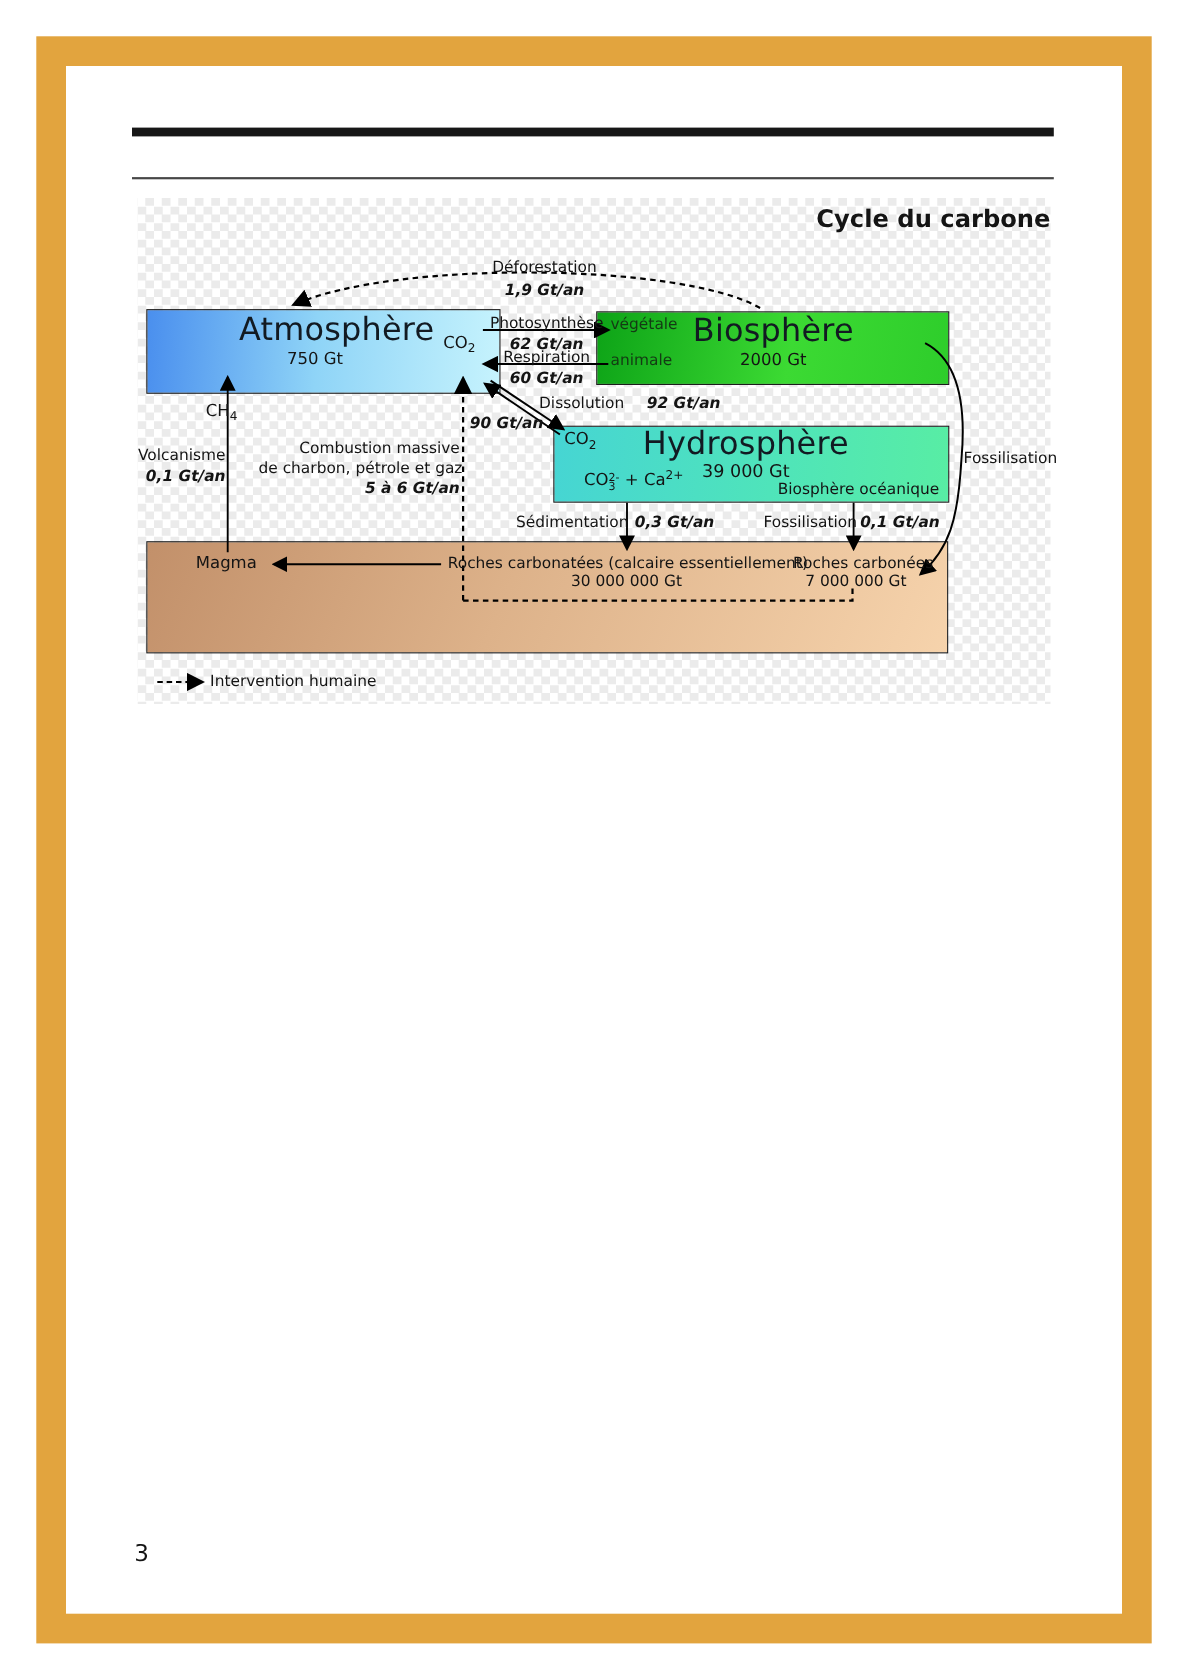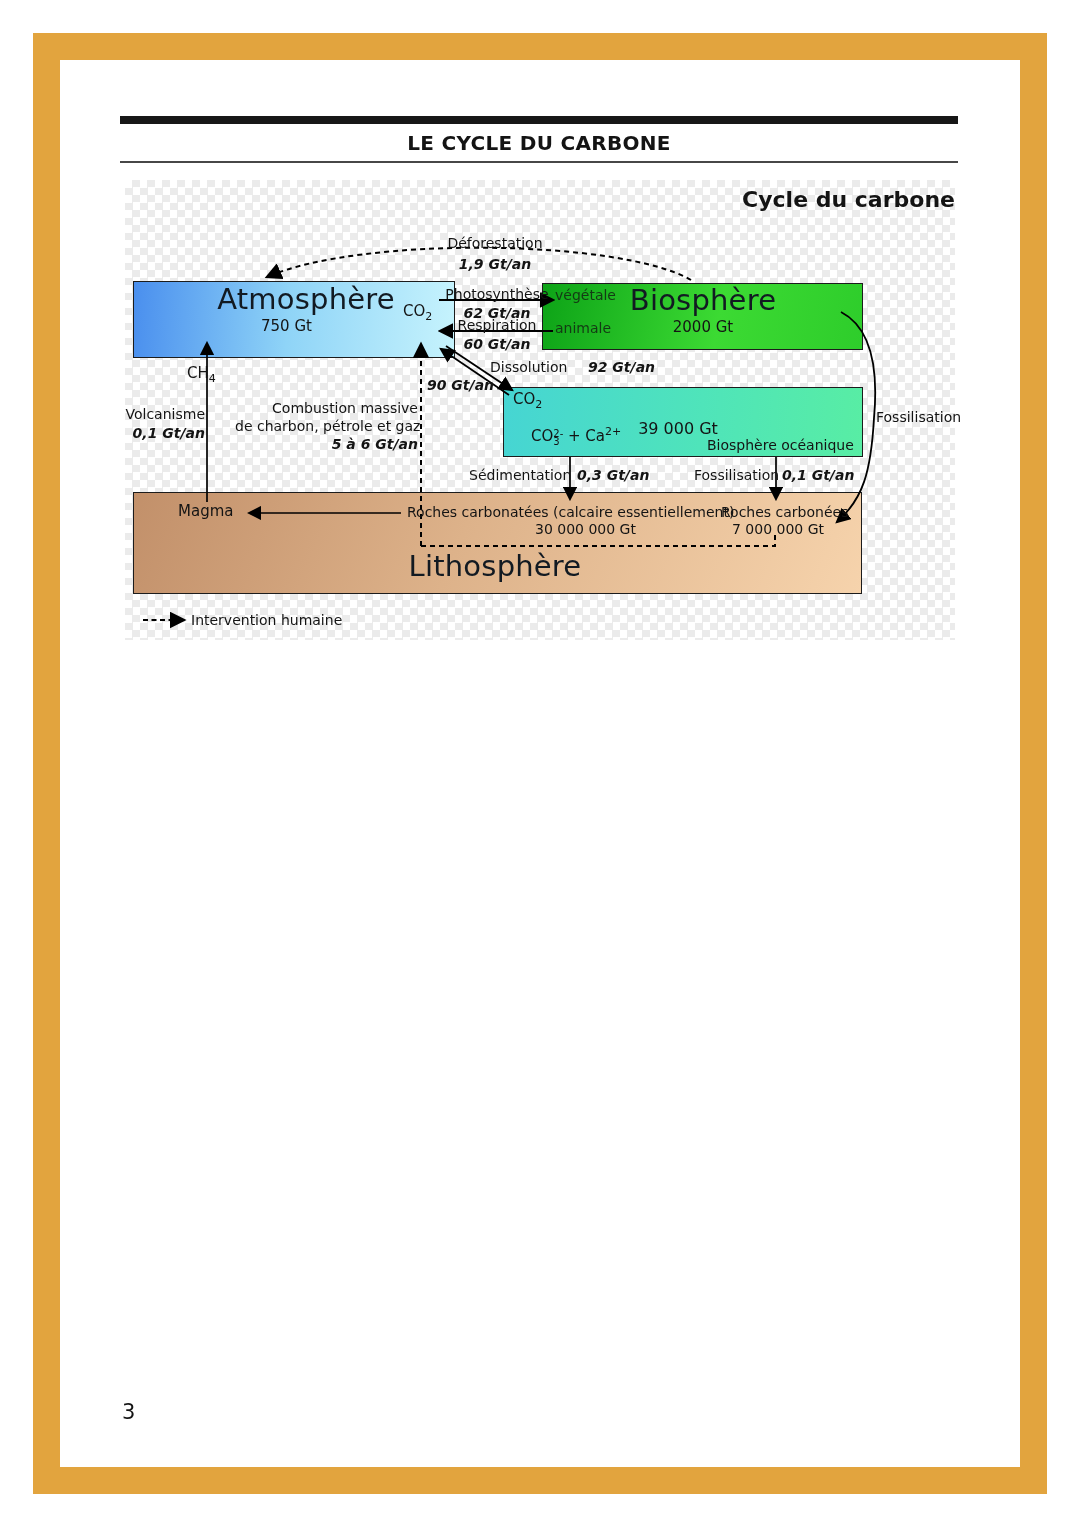--- a/index.html
+++ b/index.html
@@ -42,21 +42,20 @@
   svg.overlay{position:absolute;left:0;top:0;width:830px;height:460px;z-index:2;}
   svg.overlay *{vector-effect:non-scaling-stroke;}
 </style>
 </head>
 <body>
 
 <div class="page">
   <div class="frame"></div>
 
   <div class="hdr-bar"></div>
-  <div class="hdr-title">LE CYCLE DU CARBONE</div>
   <div class="hdr-rule"></div>
 
   <div class="diagram">
     <div class="dg-title">Cycle du carbone</div>
 
     <div class="box atm"></div>
     <div class="box bio"></div>
     <div class="box hyd"></div>
     <div class="box lit"></div>
 
@@ -97,40 +96,40 @@
     <div class="t" style="left:430px;top:107px;color:#143a14;">végétale</div>
     <div class="t" style="left:430px;top:140px;color:#143a14;">animale</div>
     <div class="t big ctr" style="left:450px;top:104px;width:256px;">Biosphère</div>
     <div class="t ctr chem" style="left:488px;top:139px;width:180px;">2000 Gt</div>
 
     <div class="t" style="left:365px;top:179px;">Dissolution</div>
     <div class="t val" style="left:463px;top:179px;">92 Gt/an</div>
     <div class="t val" style="left:302px;top:197px;">90 Gt/an</div>
 
     <div class="t chem" style="left:388px;top:211px;"><span>CO</span><sub>2</sub></div>
+    <div class="t big ctr" style="left:428px;top:207px;width:250px;">Hydrosphère</div>
     <div class="t ctr chem" style="left:468px;top:240px;width:170px;font-size:16px;">39 000 Gt</div>
     <div class="t chem" style="left:406px;top:246px;"><span>CO</span><span class="stack"><span>2-</span><span>3</span></span><span> + Ca</span><sup>2+</sup></div>
     <div class="t" style="left:582px;top:257px;">Biosphère océanique</div>
 
     <div class="t rgt" style="left:0px;top:226px;width:80px;">Volcanisme</div>
     <div class="t rgt val" style="left:0px;top:245px;width:80px;">0,1 Gt/an</div>
     <div class="t rgt" style="left:110px;top:220px;width:183px;">Combustion massive</div>
     <div class="t rgt" style="left:110px;top:238px;width:183px;">de charbon, pétrole et gaz</div>
     <div class="t rgt val" style="left:110px;top:256px;width:183px;">5 à 6 Gt/an</div>
 
     <div class="t" style="left:344px;top:287px;">Sédimentation</div>
     <div class="t val" style="left:452px;top:287px;">0,3 Gt/an</div>
     <div class="t" style="left:569px;top:287px;">Fossilisation</div>
     <div class="t val" style="left:657px;top:287px;">0,1 Gt/an</div>
     <div class="t" style="left:751px;top:229px;">Fossilisation</div>
 
     <div class="t chem" style="left:53px;top:323px;text-align:right;">Magma</div>
     <div class="t" style="left:282px;top:324px;">Roches carbonatées (calcaire essentiellement)</div>
     <div class="t" style="left:596px;top:324px;">Roches carbonées</div>
-    <div class="t" style="left:394px;top:341px;margin-left:16px;">30 000 000 Gt</div>
+    <div class="t" style="left:394px;top:341px;">30 000 000 Gt</div>
     <div class="t" style="left:607px;top:341px;">7 000 000 Gt</div>
-    <div class="t big ctr" style="left:250px;top:370px;width:240px;">Lithosphère</div>
 
     <div class="t" style="left:66px;top:432px;">Intervention humaine</div>
   </div>
 
   <div class="pagenum">3</div>
 </div>
 
 </body></html>

